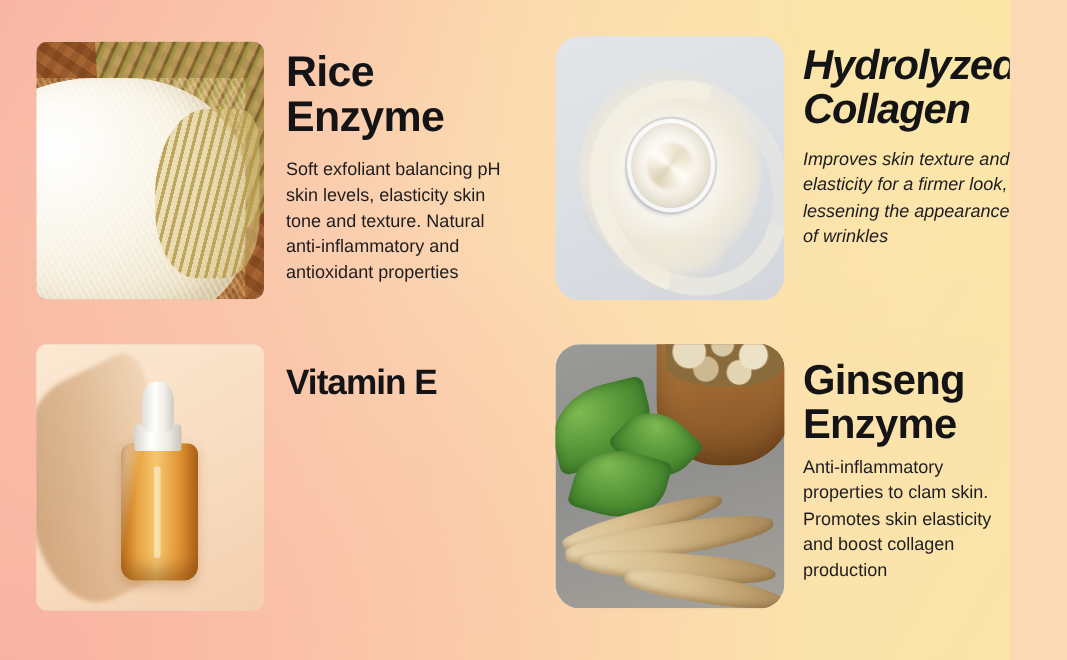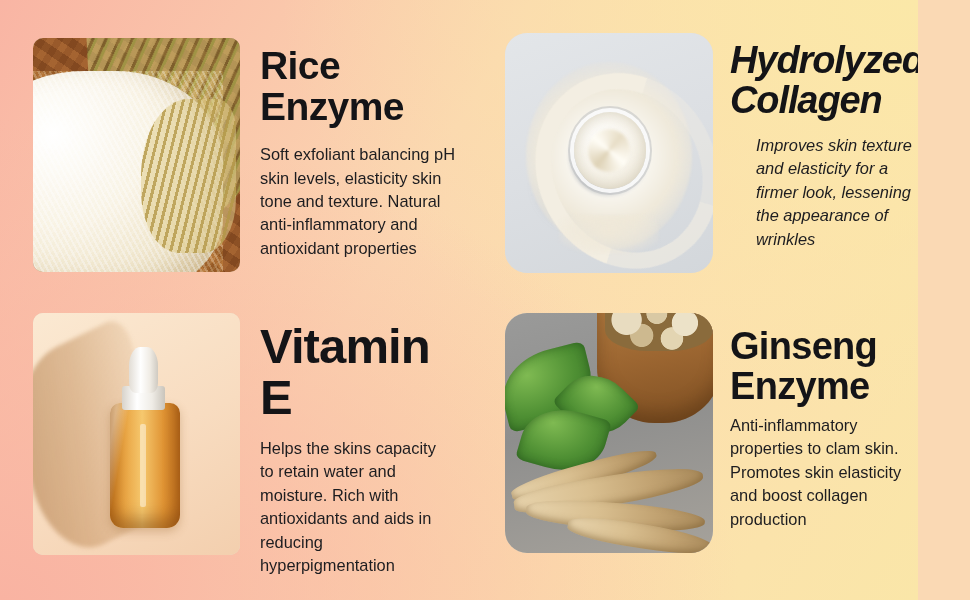--- a/index.html
+++ b/index.html
@@ -71,33 +71,33 @@
 
   h2 {
     margin: 0;
     color: #141417;
     font-weight: 800;
     letter-spacing: -0.6px;
     line-height: 1.04;
   }
   .h-tl { font-size: 39px; margin-top: 8px; }
   .h-tr { font-size: 38px; margin-top: 8px; letter-spacing: -1.1px; }
-  .h-bl { font-size: 49px; margin-top: 8px; letter-spacing: -0.9px; }
+  .h-bl { font-size: 32px; margin-top: 18px; letter-spacing: -0.9px; }
   .h-br { font-size: 38px; margin-top: 14px; letter-spacing: -0.7px; }
 
   .body {
     margin: 0;
     color: #1d1d20;
     font-size: 16.4px;
     line-height: 1.43;
     font-weight: 400;
     max-width: 215px;
   }
   .b-tl { margin-top: 16px; max-width: 200px; }
-  .b-tr { margin-top: 14px; max-width: 190px; margin-left: 26px; }
+  .b-tr { margin-top: 14px; max-width: 190px; }
   .b-bl { margin-top: 14px; max-width: 192px; }
   .b-br { margin-top: 8px; max-width: 180px; }
 
   
   .art { position: absolute; inset: 0; }
 
   
   .rice-bg {
     position: absolute; inset: 0;
     background:
@@ -294,21 +294,20 @@
           <div class="vit-bg"></div>
           <div class="vit-shadow"></div>
           <div class="vit-bottle"></div>
           <div class="vit-pipette"></div>
           <div class="vit-neck"></div>
           <div class="vit-cap"></div>
         </div>
       </div>
       <div class="txt">
         <h2 class="h-bl">Vitamin E</h2>
-        <p class="body b-bl">Helps the skins capacity to retain water and moisture. Rich with antioxidants and aids in reducing hyperpigmentation</p>
       </div>
     </div>
 
     <div class="card card-br">
       <div class="photo photo-br">
         <div class="art">
           <div class="gin-bg"></div>
           <div class="gin-bowl"></div>
           <div class="gin-seeds"></div>
           <div class="gin-leaf gin-leaf-a"></div>

